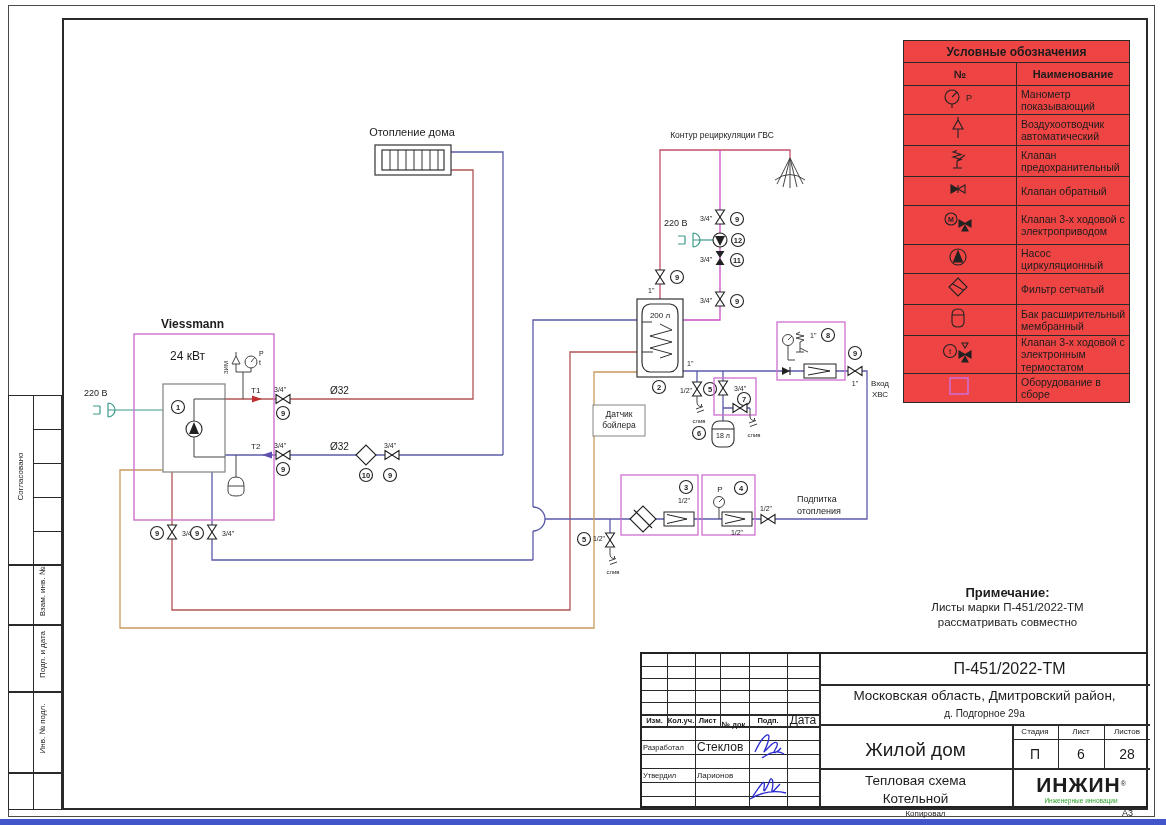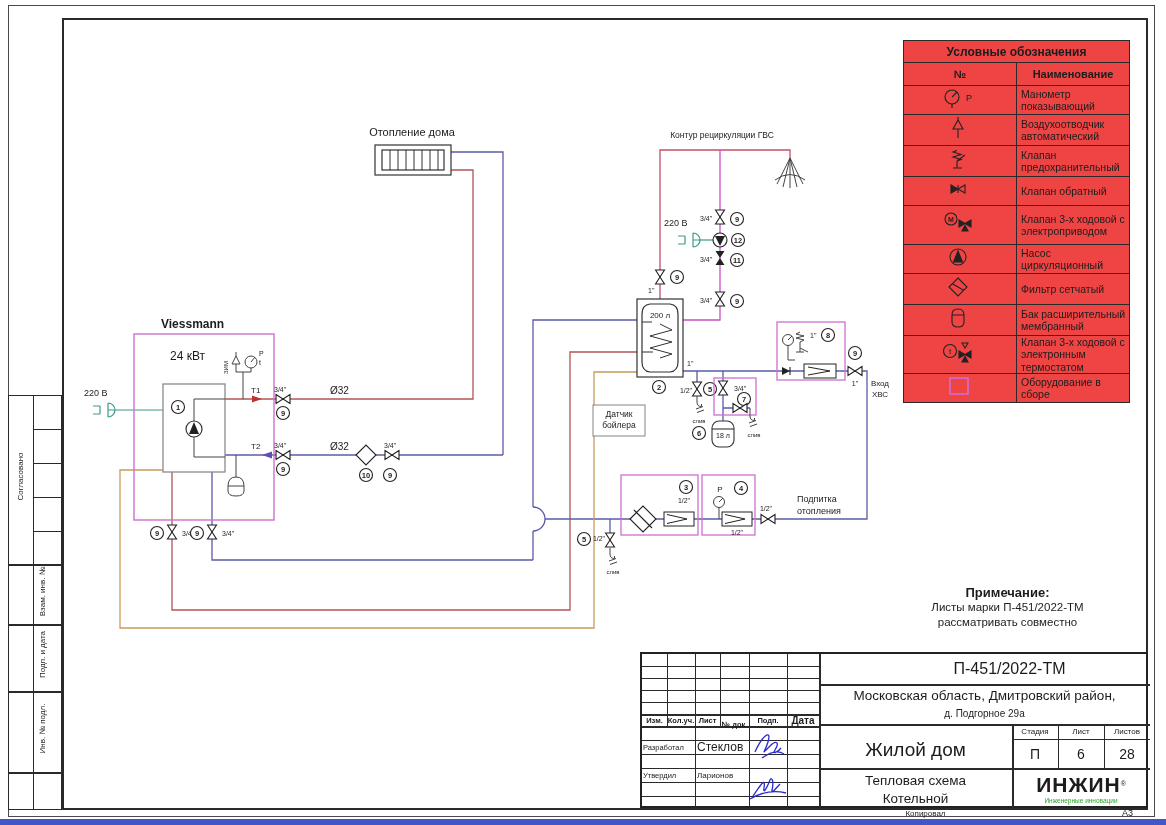--- a/index.html
+++ b/index.html
@@ -202,21 +202,21 @@
     <div class="hl" style="left:177px;top:30px;width:331px;height:2px"></div>
     <div class="hl" style="left:177px;top:70px;width:331px;height:2px"></div>
     <div class="hl" style="left:177px;top:114px;width:331px;height:2px"></div>
     <div class="hl" style="left:370px;top:85px;width:138px;height:1px"></div>
 
     <div class="ctext" style="left:0;top:60px;width:25px;height:12px;font-size:7.5px;font-weight:bold">Изм.</div>
     <div class="ctext" style="left:25px;top:60px;width:28px;height:12px;font-size:7.5px;font-weight:bold">Кол.уч.</div>
     <div class="ctext" style="left:53px;top:60px;width:25px;height:12px;font-size:7.5px;font-weight:bold">Лист</div>
     <div class="ctext" style="left:78px;top:60px;width:29px;height:20px;font-size:7.5px;font-weight:bold">№ док.</div>
     <div class="ctext" style="left:107px;top:60px;width:38px;height:12px;font-size:7.5px;font-weight:bold">Подп.</div>
-    <div class="ctext" style="left:145px;top:60px;width:32px;height:12px;font-size:10px;font-weight:bold">Дата</div>
+    <div class="ctext" style="left:145px;top:60px;width:32px;height:12px;font-size:12px;font-weight:normal">Дата</div>
 
     <div class="ctext" style="left:1px;top:86px;width:52px;height:14px;font-size:7.5px;justify-content:flex-start">Разработал</div>
     <div class="ctext" style="left:55px;top:86px;width:52px;height:14px;font-size:12px;justify-content:flex-start">Стеклов</div>
     <div class="ctext" style="left:1px;top:114px;width:52px;height:14px;font-size:7.5px;justify-content:flex-start">Утвердил</div>
     <div class="ctext" style="left:55px;top:114px;width:52px;height:14px;font-size:8px;justify-content:flex-start">Ларионов</div>
 
     <div class="ctext" style="left:177px;top:0;width:331px;height:30px;font-size:16px;padding-left:50px;box-sizing:border-box">П-451/2022-ТМ</div>
     <div class="ctext" style="left:177px;top:30px;width:331px;height:22px;font-size:13.5px">Московская область, Дмитровский район,</div>
     <div class="ctext" style="left:177px;top:49px;width:331px;height:20px;font-size:10px">д. Подгорное 29а</div>
     <div class="ctext" style="left:177px;top:70px;width:193px;height:52px;font-size:19px">Жилой дом</div>

